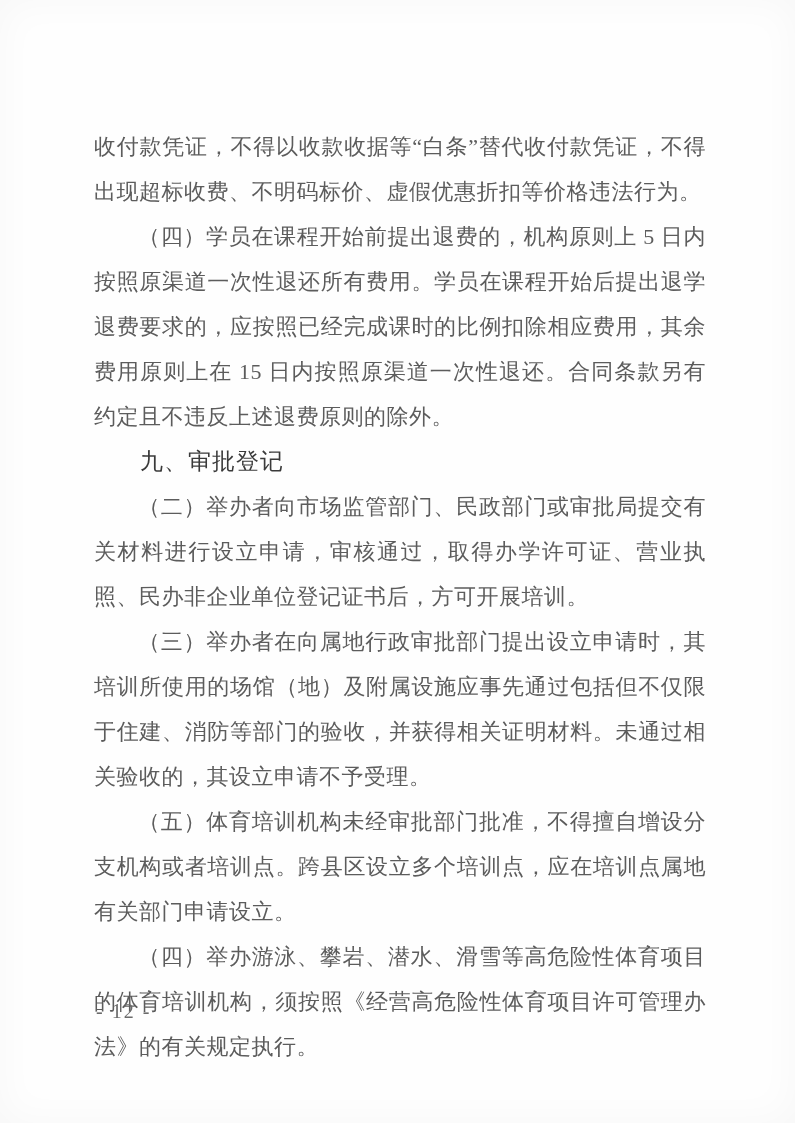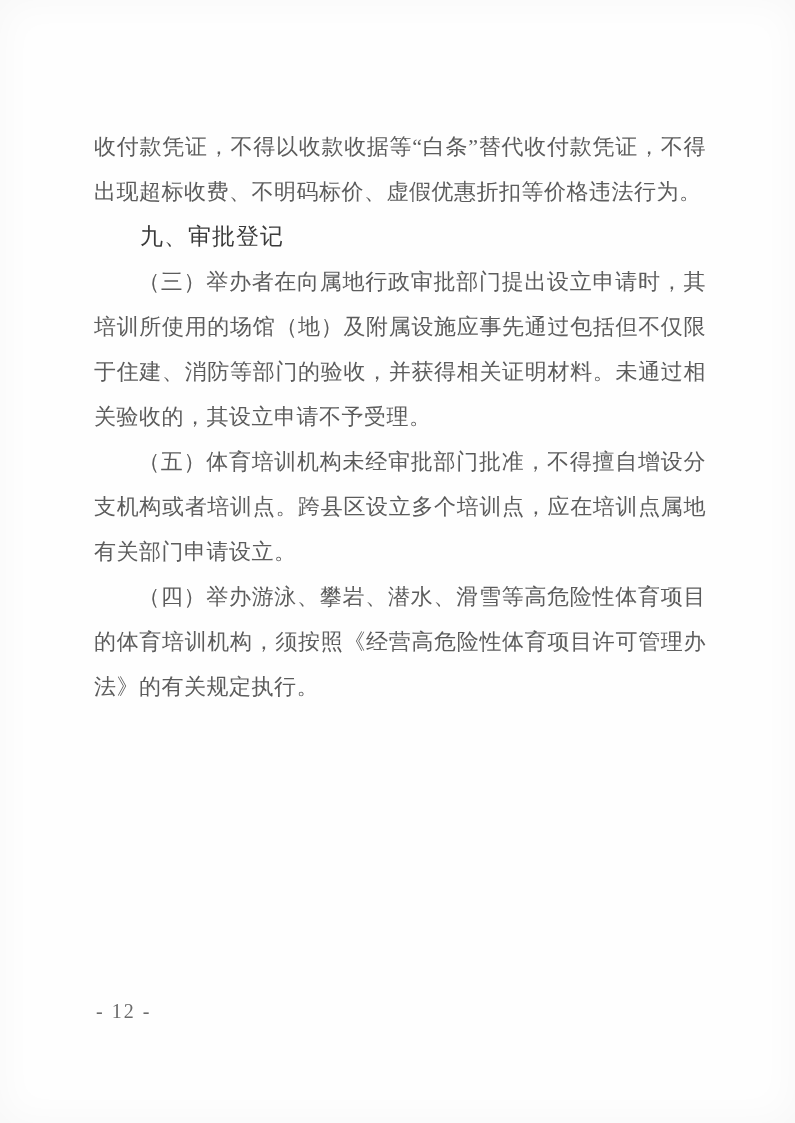--- a/index.html
+++ b/index.html
@@ -69,24 +69,26 @@
   }
 </style>
 </head>
 <body>
 
 <div class="page">
 
   <div class="text-block">
     <p>收付款凭证，不得以收款收据等“白条”替代收付款凭证，不得出现超标收费、不明码标价、虚假优惠折扣等价格违法行为。</p>
 
+    <p class="indent">（四）学员在课程开始前提出退费的，机构原则上 5 日内按照原渠道一次性退还所有费用。学员在课程开始后提出退学退费要求的，应按照已经完成课时的比例扣除相应费用，其余费用原则上在 15 日内按照原渠道一次性退还。合同条款另有约定且不违反上述退费原则的除外。</p>
 
     <p class="heading">九、审批登记</p>
 
 
+    <p class="indent">（二）举办者向市场监管部门、民政部门或审批局提交有关材料进行设立申请，审核通过，取得办学许可证、营业执照、民办非企业单位登记证书后，方可开展培训。</p>
 
     <p class="indent">（三）举办者在向属地行政审批部门提出设立申请时，其培训所使用的场馆（地）及附属设施应事先通过包括但不仅限于住建、消防等部门的验收，并获得相关证明材料。未通过相关验收的，其设立申请不予受理。</p>
 
     <p class="indent">（五）体育培训机构未经审批部门批准，不得擅自增设分支机构或者培训点。跨县区设立多个培训点，应在培训点属地有关部门申请设立。</p>
 
     <p class="indent">（四）举办游泳、攀岩、潜水、滑雪等高危险性体育项目的体育培训机构，须按照《经营高危险性体育项目许可管理办法》的有关规定执行。</p>
   </div>
 
   <div class="page-number">- 12 -</div>
 

